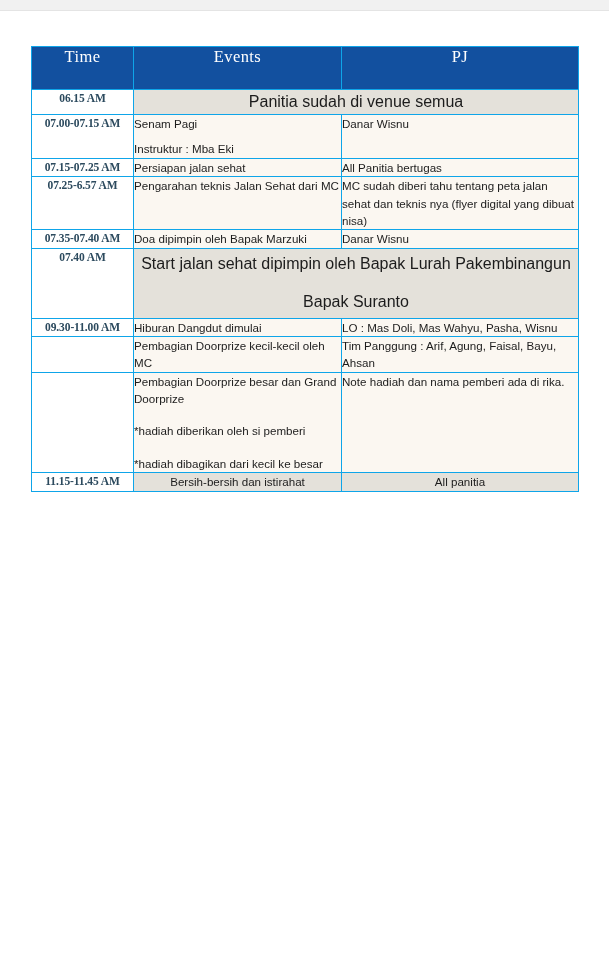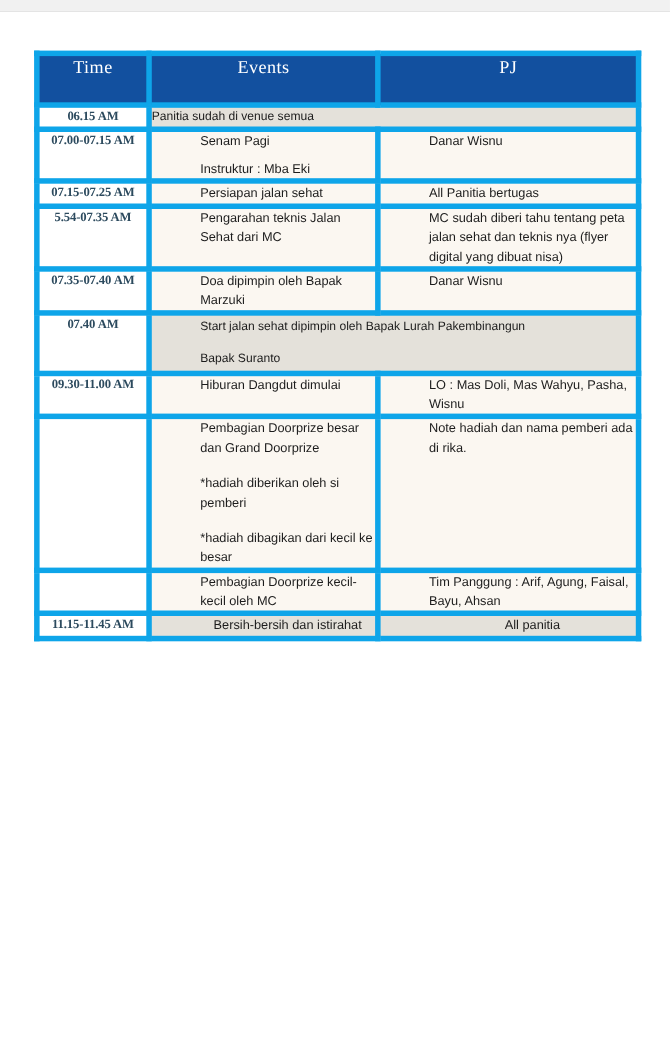--- a/index.html
+++ b/index.html
@@ -34,21 +34,21 @@
   }
   #rundown-table {
     position: absolute;
     left: 31px;
     top: 35px;
     width: 547px;
     border-collapse: collapse;
     table-layout: fixed;
   }
   #rundown-table td, #rundown-table th {
-    border: 5px solid #0ea5e9;
+    border: 1px solid #0ea5e9;
     vertical-align: top;
     padding: 0;
   }
   
   col.c-time  { width: 102px; }
   col.c-event { width: 208px; }
   col.c-pj    { width: 237px; }
 
   
   thead th {
@@ -83,37 +83,38 @@
   td.cell {
     background: #fbf7f1;
     color: #1c1c1c;
     font-size: 11.6px;
     line-height: 1.5;
     padding: 11px 10px 11px 11px;
   }
   td.merged {
     background: #e4e1da;
     color: #1c1c1c;
-    font-size: 11px;
+    font-size: 16px;
     line-height: 1.9;
+    text-align: center;
     vertical-align: middle;
     padding: 9px 10px;
   }
   td.merged.tight {
     line-height: 1.5;
     padding: 11px 10px;
   }
   td.cell.center {
     text-align: center;
     background: #e4e1da;
     margin-left: 48px;
   }
 
   
-  .ln { margin: 0; padding-left: 44px; }
+  .ln { margin: 0; }
   .ln + .ln { margin-top: 8px; }
   .ln.gap { margin-top: 15px; }
 </style>
 </head>
 <body>
 
 <div id="top-strip"></div>
 
 <div id="page">
 
@@ -154,21 +155,21 @@
         <td class="time">07.15-07.25 AM</td>
         <td class="cell">
           <p class="ln">Persiapan jalan sehat</p>
         </td>
         <td class="cell">
           <p class="ln">All Panitia bertugas</p>
         </td>
       </tr>
 
       <tr>
-        <td class="time">5.54-07.35 AM</td>
+        <td class="time">07.25-6.57 AM</td>
         <td class="cell">
           <p class="ln">Pengarahan teknis Jalan Sehat dari MC</p>
         </td>
         <td class="cell">
           <p class="ln">MC sudah diberi tahu tentang peta jalan sehat dan teknis nya (flyer digital yang dibuat nisa)</p>
         </td>
       </tr>
 
       <tr>
         <td class="time">07.35-07.40 AM</td>
@@ -196,39 +197,39 @@
         </td>
         <td class="cell">
           <p class="ln">LO : Mas Doli, Mas Wahyu, Pasha, Wisnu</p>
         </td>
       </tr>
 
 
       <tr>
         <td class="time"></td>
         <td class="cell">
+          <p class="ln">Pembagian Doorprize kecil-kecil oleh MC</p>
+        </td>
+        <td class="cell">
+          <p class="ln">Tim Panggung : Arif, Agung, Faisal, Bayu, Ahsan</p>
+        </td>
+      </tr>
+
+      <tr>
+        <td class="time"></td>
+        <td class="cell">
           <p class="ln">Pembagian Doorprize besar  dan Grand Doorprize</p>
           <p class="ln gap">*hadiah diberikan oleh si pemberi</p>
           <p class="ln gap">*hadiah dibagikan dari kecil ke besar</p>
         </td>
         <td class="cell">
           <p class="ln">Note hadiah dan nama pemberi ada di rika.</p>
         </td>
       </tr>
 
-      <tr>
-        <td class="time"></td>
-        <td class="cell">
-          <p class="ln">Pembagian Doorprize kecil-kecil oleh MC</p>
-        </td>
-        <td class="cell">
-          <p class="ln">Tim Panggung : Arif, Agung, Faisal, Bayu, Ahsan</p>
-        </td>
-      </tr>
-
 
       <tr>
         <td class="time">11.15-11.45 AM</td>
         <td class="cell center">
           <p class="ln">Bersih-bersih dan istirahat</p>
         </td>
         <td class="cell center">
           <p class="ln">All panitia</p>
         </td>
       </tr>

